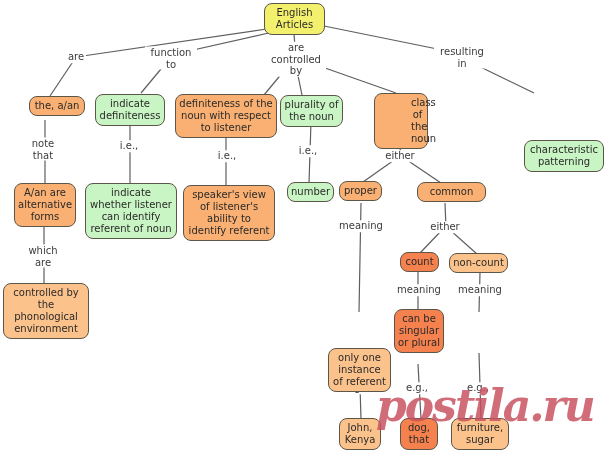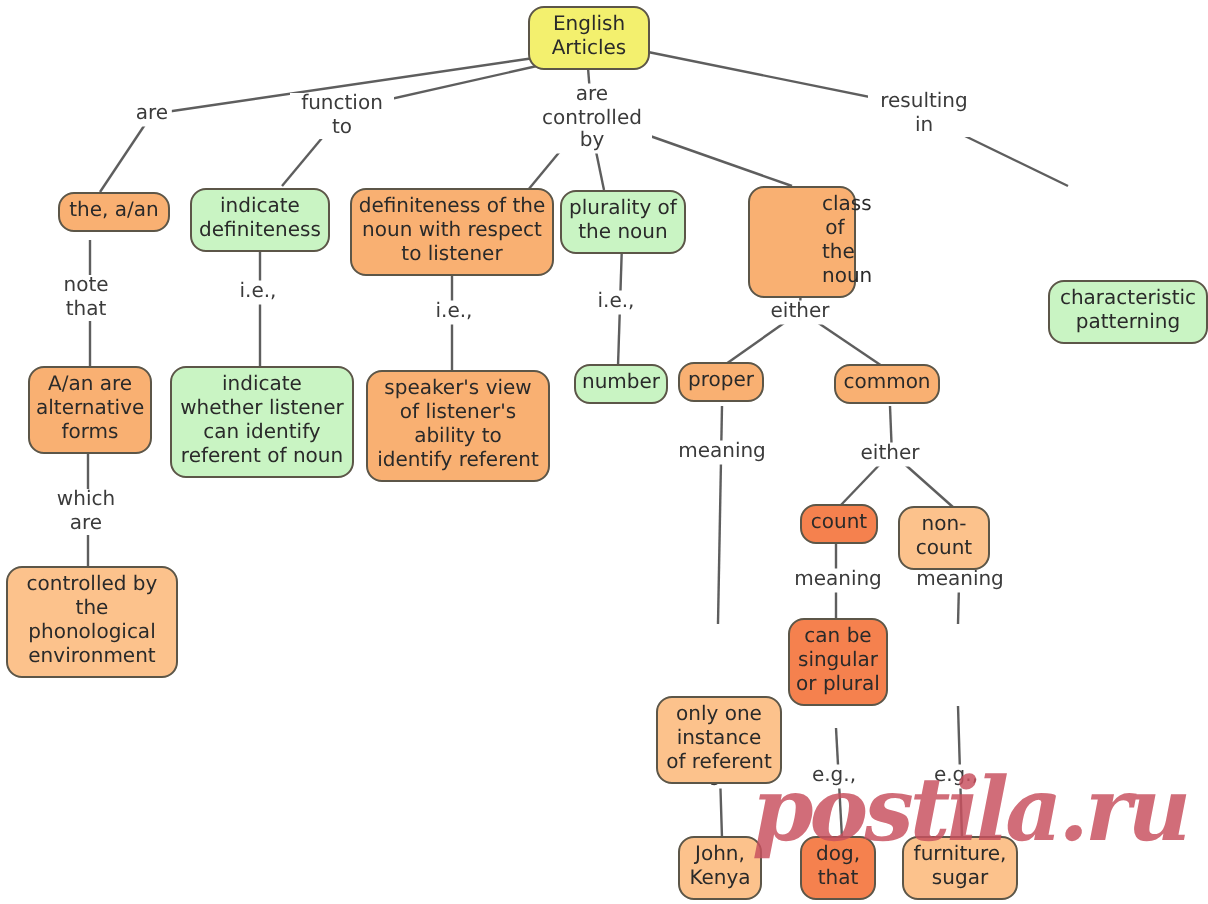--- a/index.html
+++ b/index.html
@@ -89,23 +89,23 @@
   <div class="node" style="left: 95px; top: 94px; width: 70px; background-color: rgb(201, 244, 195);">indicate definiteness</div>
   <div class="node" style="left: 175px; top: 94px; width: 102px; background-color: rgb(249, 176, 114);">definiteness of the noun with respect to listener</div>
   <div class="node" style="left: 280px; top: 95px; width: 63px; background-color: rgb(201, 244, 195);">plurality of the noun</div>
   <div class="node" style="left: 374px; top: 93px; width: 54px; background-color: rgb(249, 176, 114); padding-left: 36px;">class of the noun</div>
   <div class="node" style="left: 524px; top: 93px; width: 80px; background-color: rgb(201, 244, 195); margin-top: 47px;">characteristic patterning</div>
   <div class="node" style="left: 14px; top: 183px; width: 62px; background-color: rgb(249, 176, 114);">A/an are alternative forms</div>
   <div class="node" style="left: 85px; top: 183px; width: 92px; background-color: rgb(201, 244, 195);">indicate whether listener can identify referent of noun</div>
   <div class="node" style="left: 183px; top: 185px; width: 92px; background-color: rgb(249, 176, 114);">speaker's view of listener's ability to identify referent</div>
   <div class="node" style="left: 287px; top: 182px; width: 47px; background-color: rgb(201, 244, 195);">number</div>
   <div class="node" style="left: 339px; top: 181px; width: 43px; background-color: rgb(249, 176, 114);">proper</div>
-  <div class="node" style="left: 417px; top: 182px; width: 53px; background-color: rgb(249, 176, 114);">common</div>
+  <div class="node" style="left: 417px; top: 182px; width: 69px; background-color: rgb(249, 176, 114);">common</div>
   <div class="node" style="left: 400px; top: 252px; width: 39px; background-color: rgb(245, 129, 78);">count</div>
-  <div class="node" style="left: 449px; top: 253px; width: 46px; background-color: rgb(252, 194, 140);">non-count</div>
+  <div class="node" style="left: 449px; top: 253px; width: 59px; background-color: rgb(252, 194, 140);">non-count</div>
   <div class="node" style="left: 328px; top: 311px; width: 63px; background-color: rgb(252, 194, 140); margin-top: 37px;">only one instance of referent</div>
   <div class="node" style="left: 394px; top: 309px; width: 50px; background-color: rgb(245, 129, 78);">can be singular or plural</div>
   <div class="node" style="left: 339px; top: 418px; width: 42px; background-color: rgb(252, 194, 140);">John, Kenya</div>
   <div class="node" style="left: 400px; top: 418px; width: 38px; background-color: rgb(245, 129, 78);">dog, that</div>
   <div class="node" style="left: 451px; top: 418px; width: 58px; background-color: rgb(252, 194, 140);">furniture, sugar</div>
   <div class="node" style="left: 3px; top: 283px; width: 86px; background-color: rgb(252, 194, 140);">controlled by the phonological environment</div>
 
   <div id="watermark">postila.ru</div>
 </div>
 

